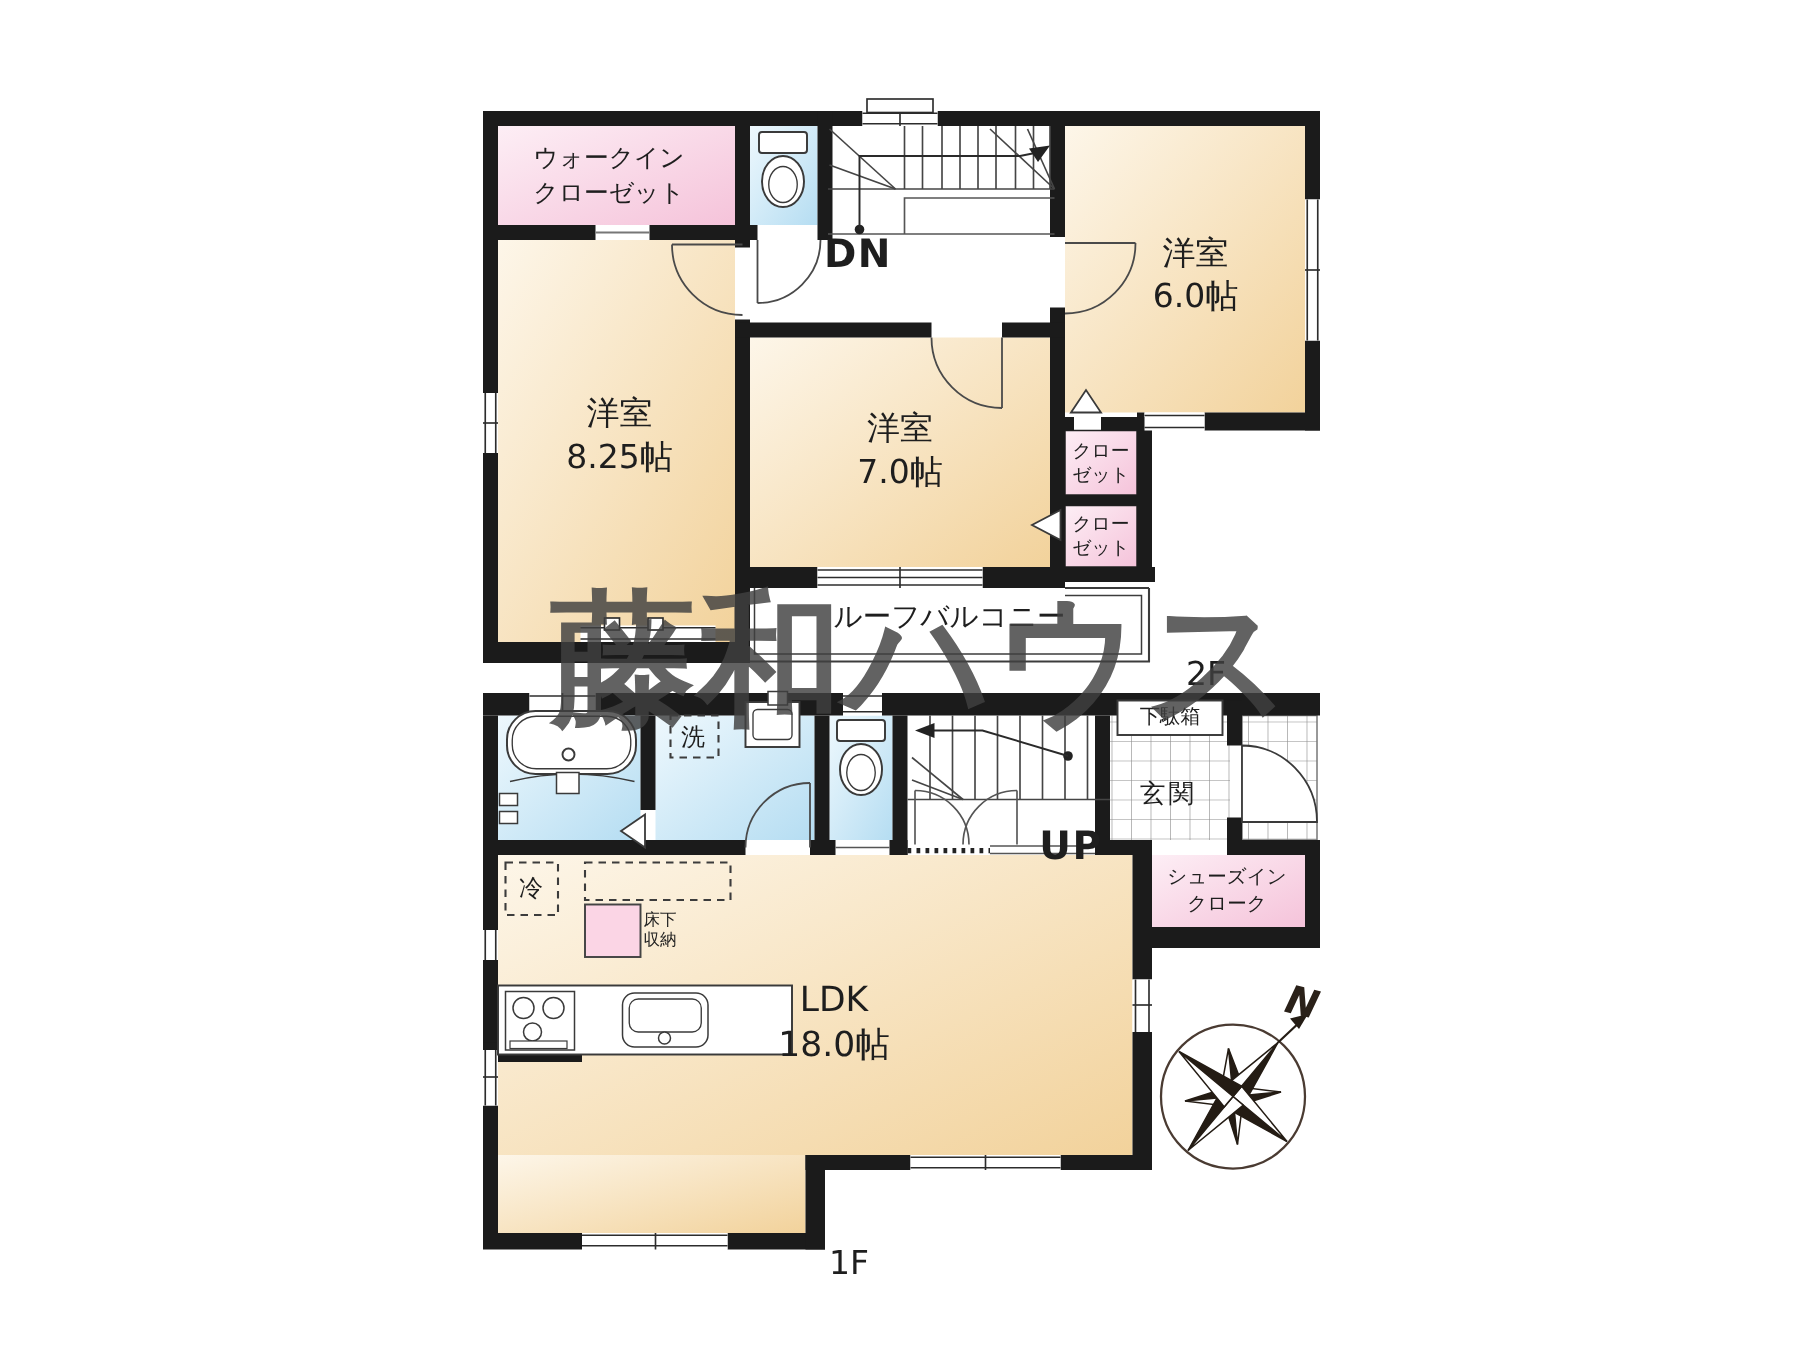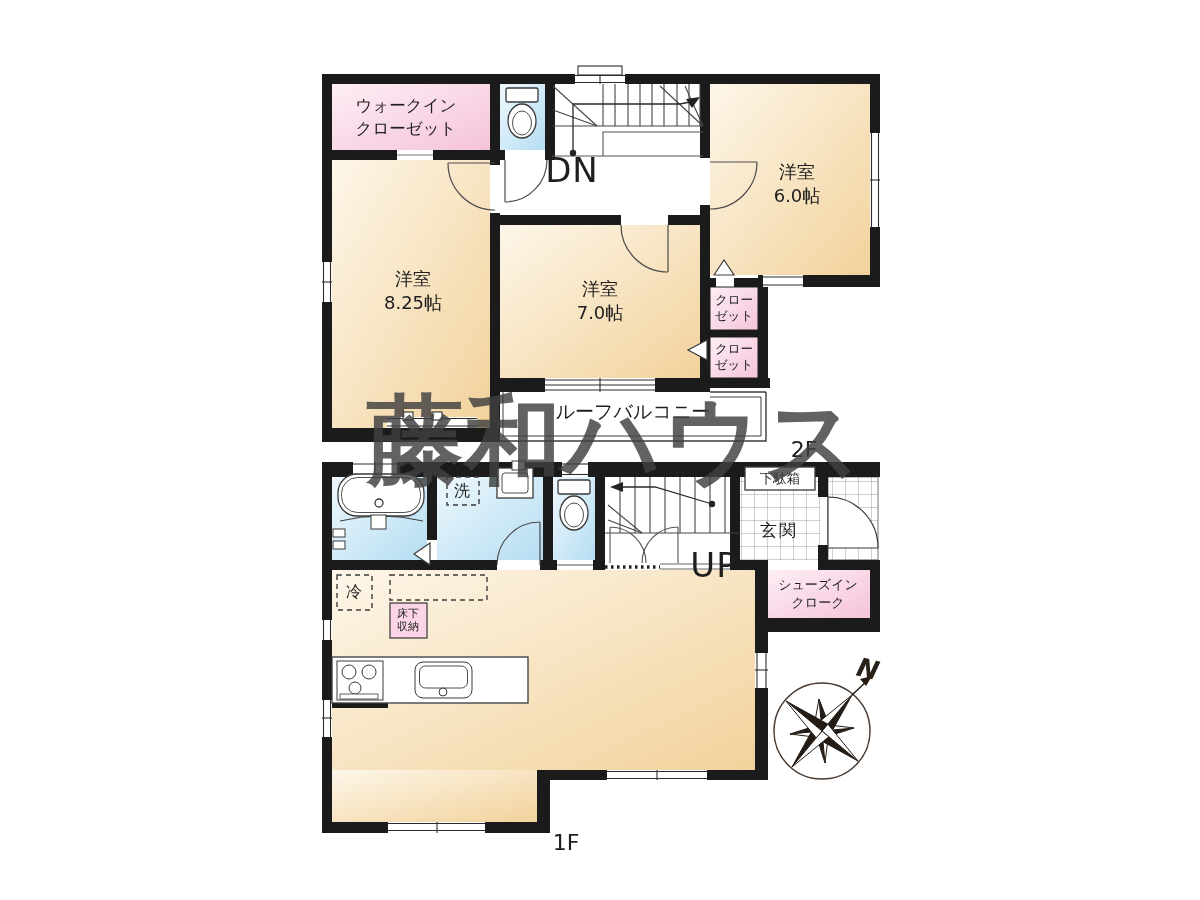--- a/index.html
+++ b/index.html
@@ -1,23 +1,23 @@
 <!DOCTYPE html>
 <html><head>
 <meta charset="utf-8">
 <style>
   html,body{margin:0;padding:0;background:#fff;}
   #canvas{position:relative;width:1096px;height:900px;background:#ffffff;overflow:hidden;
           font-family:"DejaVu Sans","Liberation Sans",sans-serif;}
   #plan-svg{position:absolute;left:0;top:0;}
   .lbl{position:absolute;transform:translate(-50%,-50%);white-space:pre-line;text-align:center;
        color:#1e1e1e;line-height:1.32;font-family:"DejaVu Sans","Liberation Sans",sans-serif;}
-  .fs22{font-size:18px;} .fs26{font-size:34px;letter-spacing:1px;}
+  .fs22{font-size:22px;} .fs26{font-size:26px;letter-spacing:1px;font-weight:bold;}
   .fs12{font-size:12.5px;line-height:1.25;font-family:Liberation Serif, serif;} .fs19{font-size:19px;}
-  .fs21{font-size:22px;} .fs16{font-size:16px;} .fs11{font-size:11px;line-height:1.2;}
+  .fs21{font-size:22px;} .fs16{font-size:16px;} .fs11{font-size:11px;line-height:1.2;margin-left:32px;}
   .fs13{font-size:13.5px;text-align:right;} .fs17{font-size:17px;letter-spacing:2px;text-align:right;} .fs15{font-size:13px;line-height:1.35;}
   .fs23{font-size:23px;line-height:1.3;}
   .wic{font-size:16.5px;line-height:1.4;}
   #watermark{position:absolute;left:615px;top:442px;transform:translate(-50%,-50%);
              font-size:97px;font-weight:bold;letter-spacing:1px;color:#404040;opacity:.82;
              white-space:nowrap;z-index:30;}
   #n-label{position:absolute;left:868px;top:669px;transform:translate(-50%,-50%) rotate(14deg);
            font-size:26px;font-style:italic;font-weight:bold;color:#2a2119;}
   .lbl,#watermark,#n-label{pointer-events:none;}
 </style>
@@ -386,18 +386,20 @@
   <div class="lbl fs19" style="left:633px;top:412px;">ルーフバルコニー</div>
   <div class="lbl fs21" style="left:804px;top:429px;margin-top:21px;">2F</div>
   <div class="lbl fs16" style="left:462px;top:491px;">洗</div>
   <div class="lbl fs16" style="left:354px;top:592px;">冷</div>
   <div class="lbl fs11" style="left:408px;top:620px;">床下
 収納</div>
   <div class="lbl fs13" style="left:780px;top:479px;">下駄箱</div>
   <div class="lbl fs17" style="left:779px;top:530px;">玄関</div>
   <div class="lbl fs15" style="left:818px;top:594px;">シューズイン
 クローク</div>
+  <div class="lbl fs23" style="left:556px;top:683px;">LDK
+18.0帖</div>
   <div class="lbl fs26" style="left:714px;top:521px;margin-top:44px;">UP</div>
   <div class="lbl fs21" style="left:566px;top:843px;">1F</div>
 
   <div id="n-label">N</div>
   <div id="watermark">藤和ハウス</div>
 </div>
 
 </body></html>

